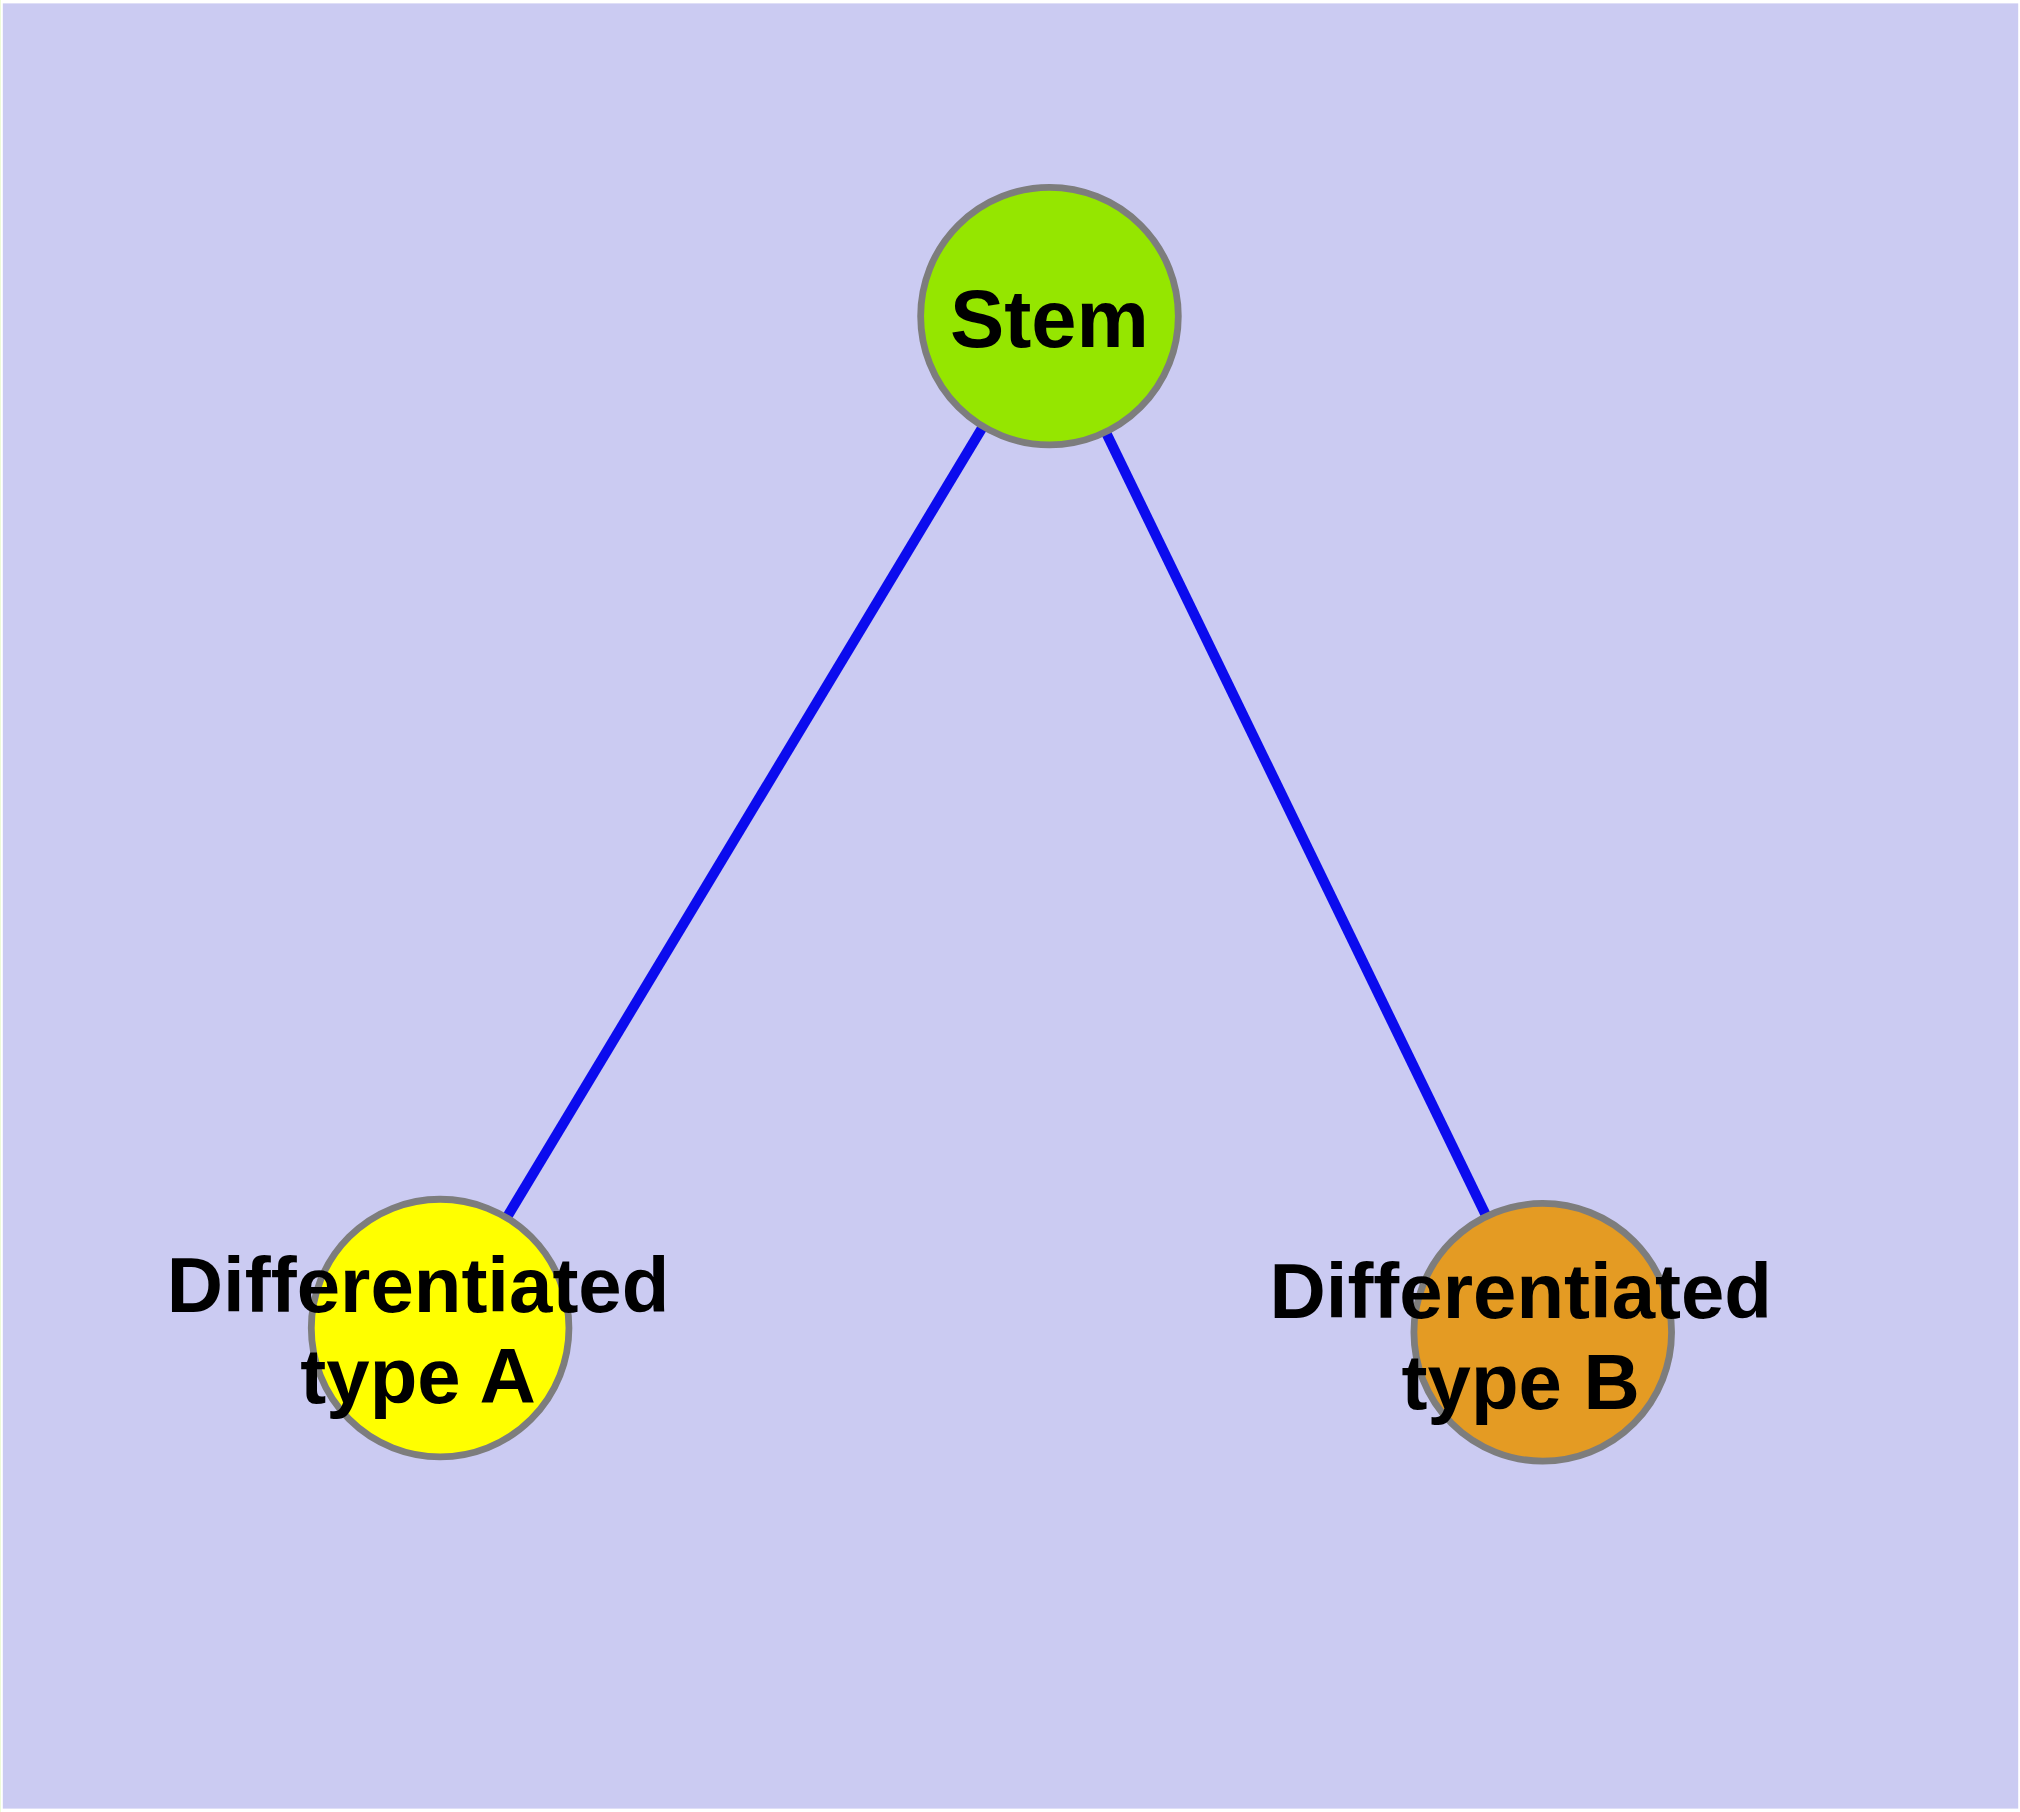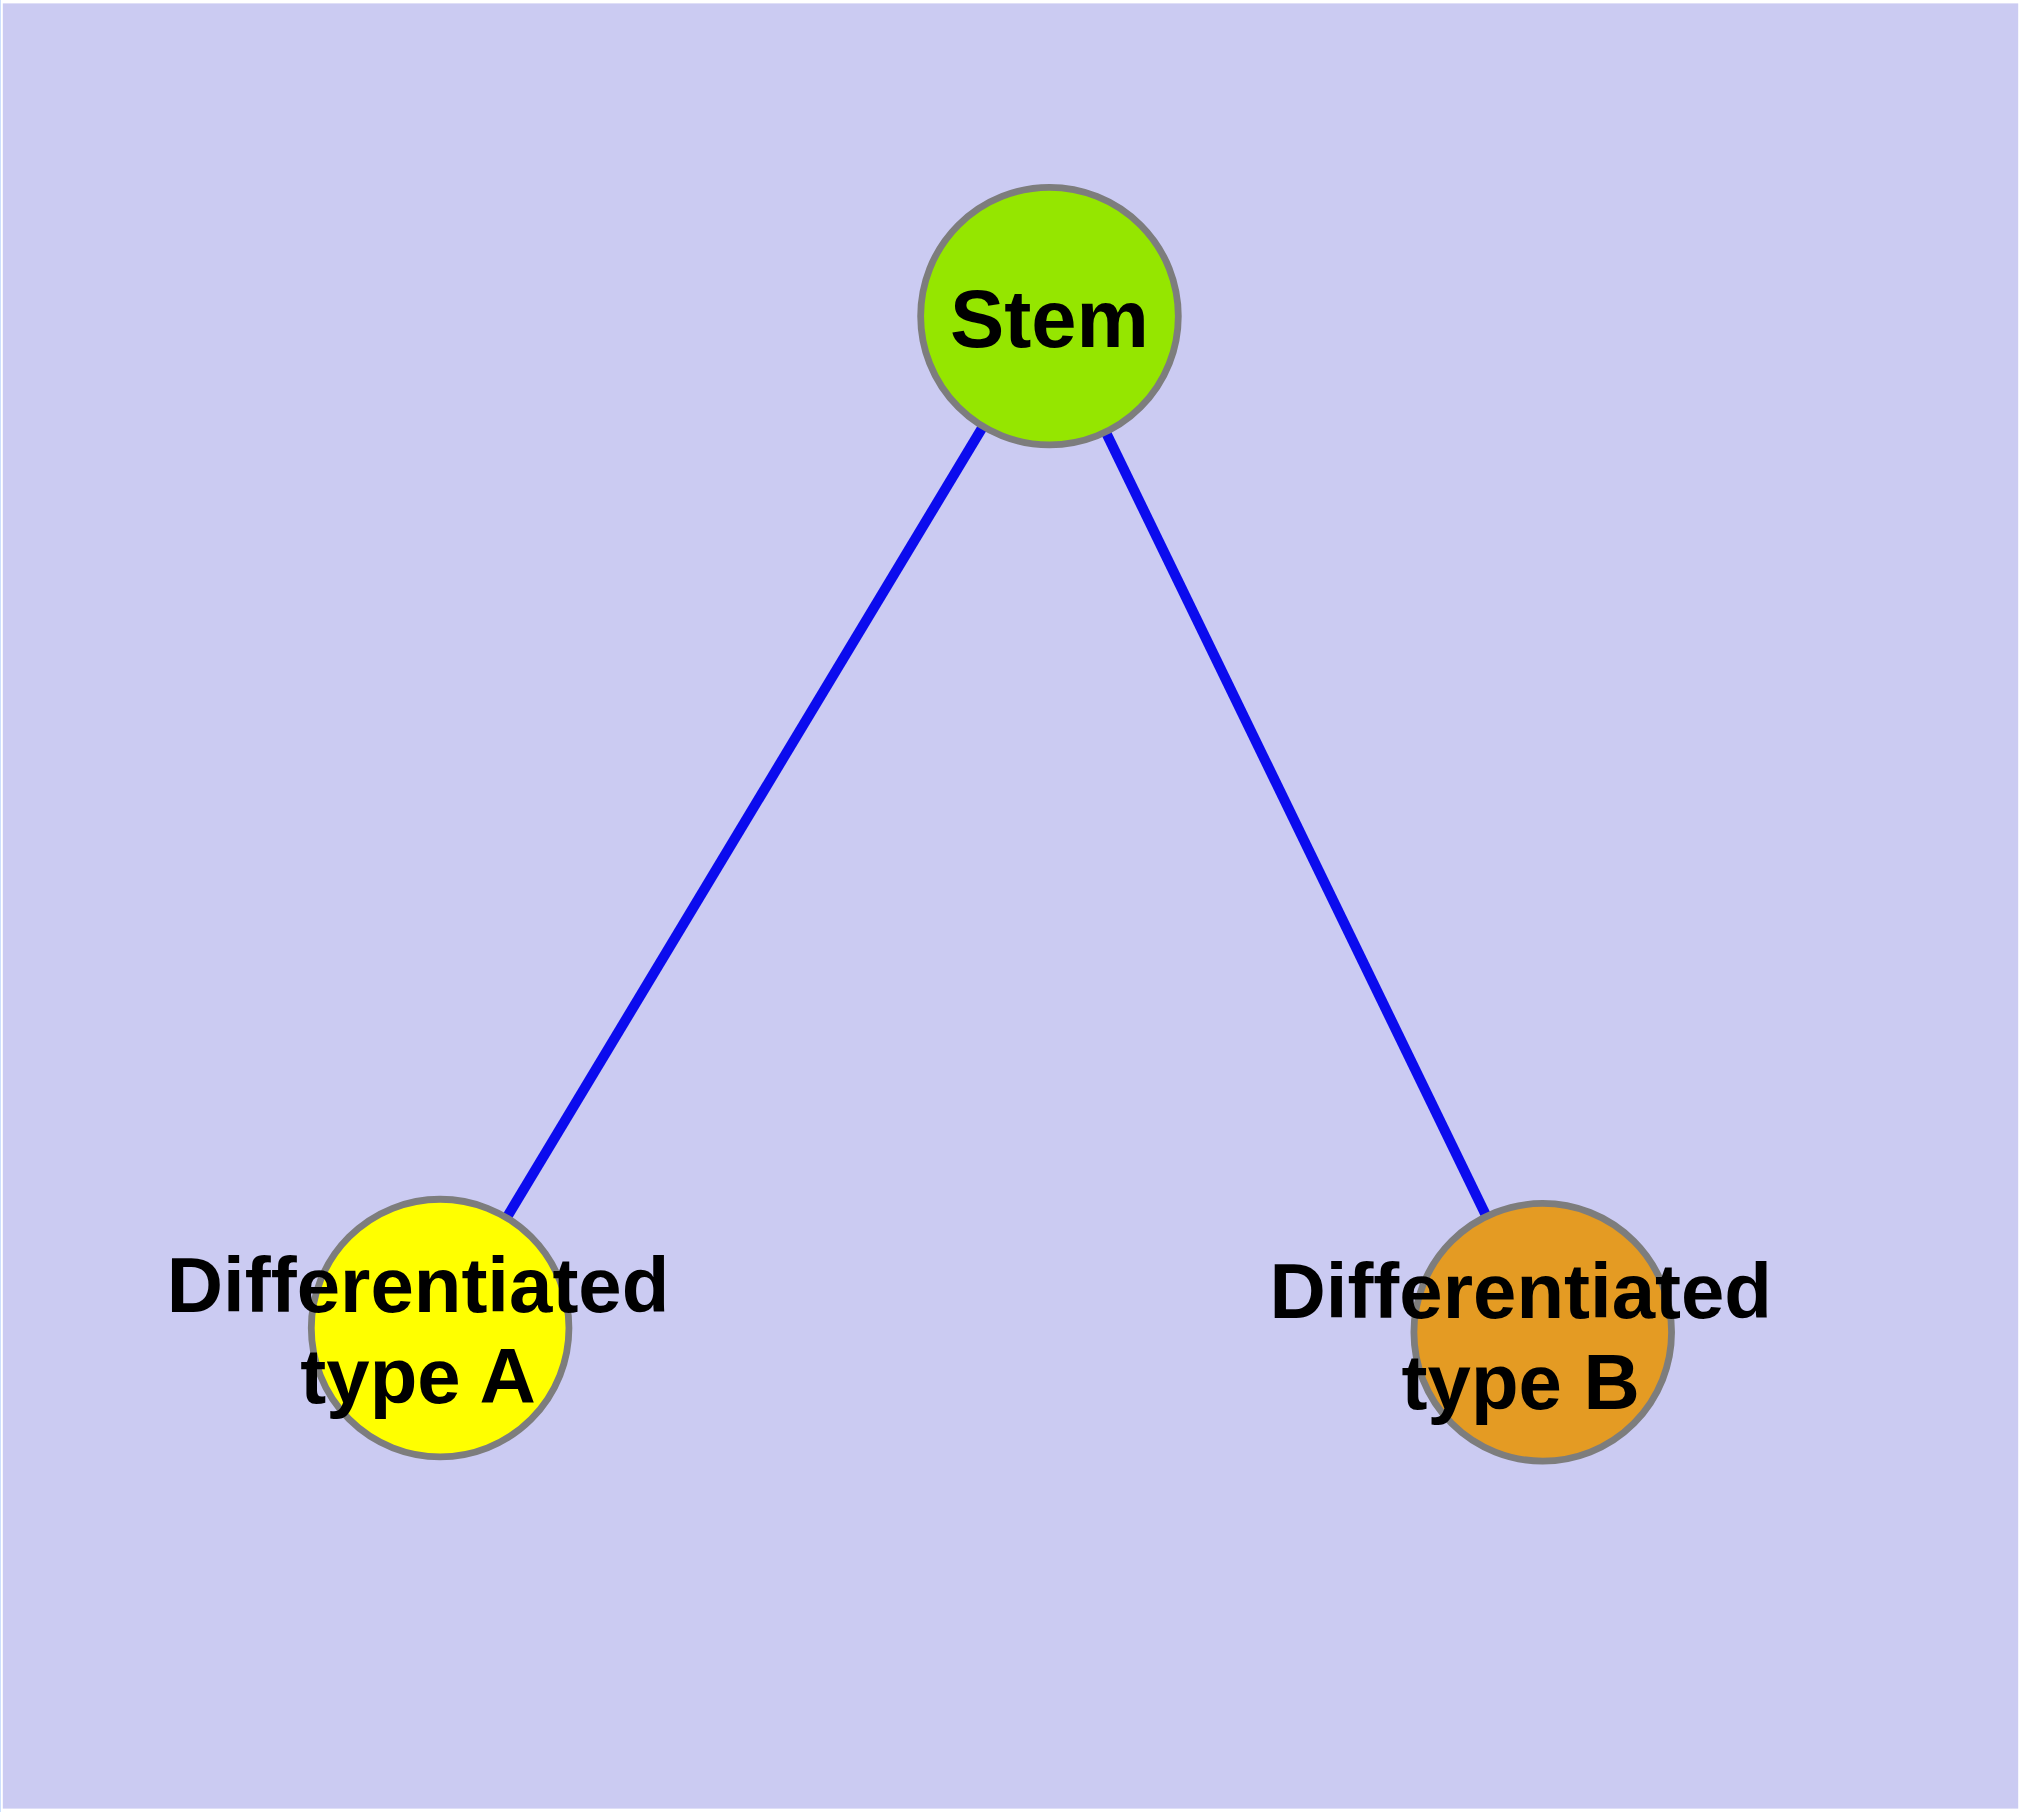--- a/index.html
+++ b/index.html
@@ -4,21 +4,21 @@
 <style>
   html, body {
     margin: 0;
     padding: 0;
     background: #ffffff;
   }
   .page {
     width: 2021px;
     height: 1812px;
     position: relative;
-    background: #3b82f6;
+    background: #bef264;
   }
   svg.graph {
     display: block;
     width: 2021px;
     height: 1812px;
   }
   .node-label {
     font-family: "Liberation Sans", sans-serif;
     font-weight: bold;
     text-anchor: middle;

